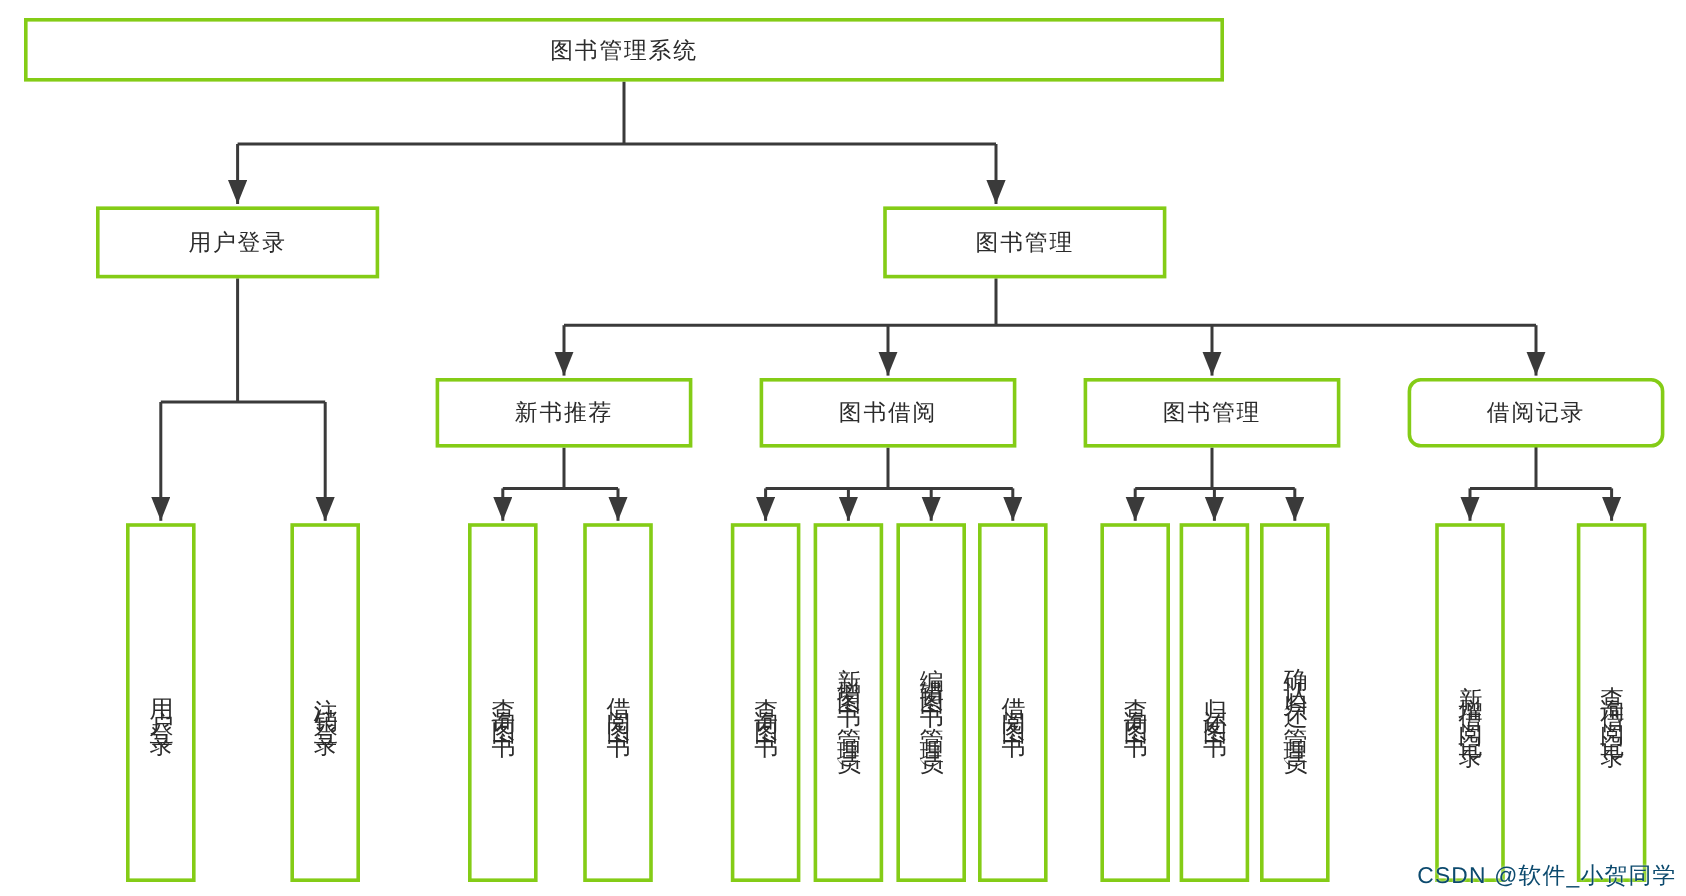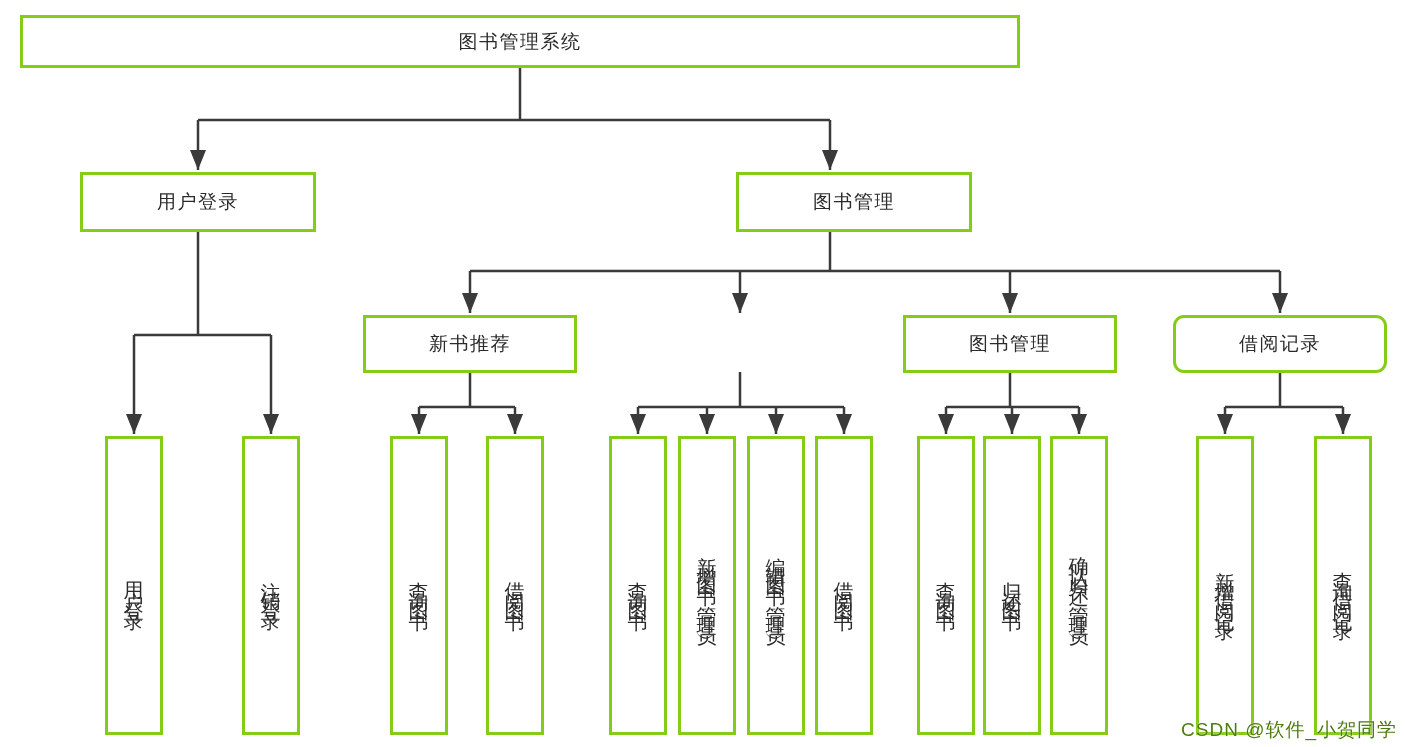--- a/index.html
+++ b/index.html
@@ -59,21 +59,21 @@
   .lf-10 { left: 983px; }
   .lf-11 { left: 1050px; }
   .lf-12 { left: 1196px; }
   .lf-13 { left: 1314px; }
   .watermark {
     position: absolute;
     right: 8px;
     bottom: 4px;
     z-index: 5;
     font-size: 19px;
-    color: #4d7c0f;
+    color: #0c4a6e;
     text-shadow: 0 0 2px rgba(255,255,255,0.9);
     letter-spacing: 1px;
   }
 </style>
 </head>
 <body>
 
 <div class="stage">
 
   <svg class="connectors" viewBox="0 0 1405 747" xmlns="http://www.w3.org/2000/svg">
@@ -129,20 +129,23 @@
   <div class="node node-l2a">
     <span>用户登录</span>
   </div>
   <div class="node node-l2b">
     <span>图书管理</span>
   </div>
 
   <div class="node node-l3 l3-1">
     <span>新书推荐</span>
   </div>
+  <div class="node node-l3 l3-2">
+    <span>图书借阅</span>
+  </div>
   <div class="node node-l3 l3-3">
     <span>图书管理</span>
   </div>
   <div class="node node-l3 l3-4">
     <span>借阅记录</span>
   </div>
 
   <div class="node leaf lf-1">
     <span class="vtext">用户登录</span>
   </div>

